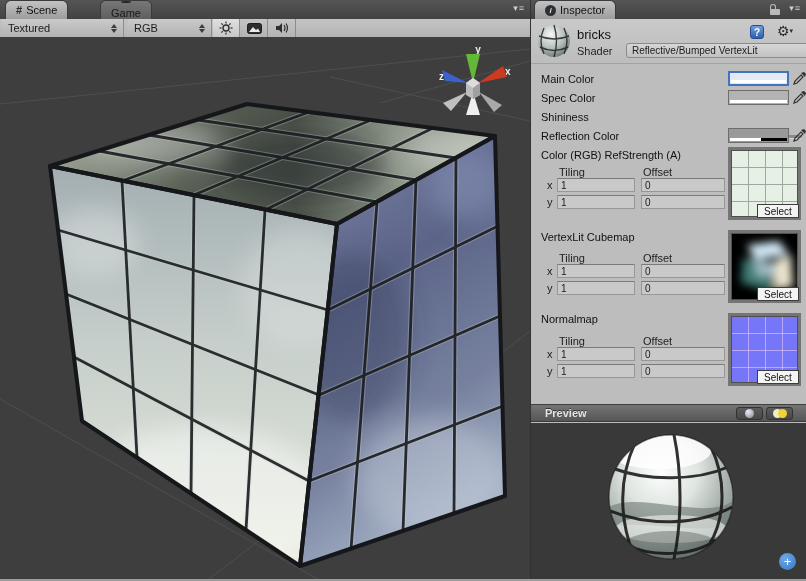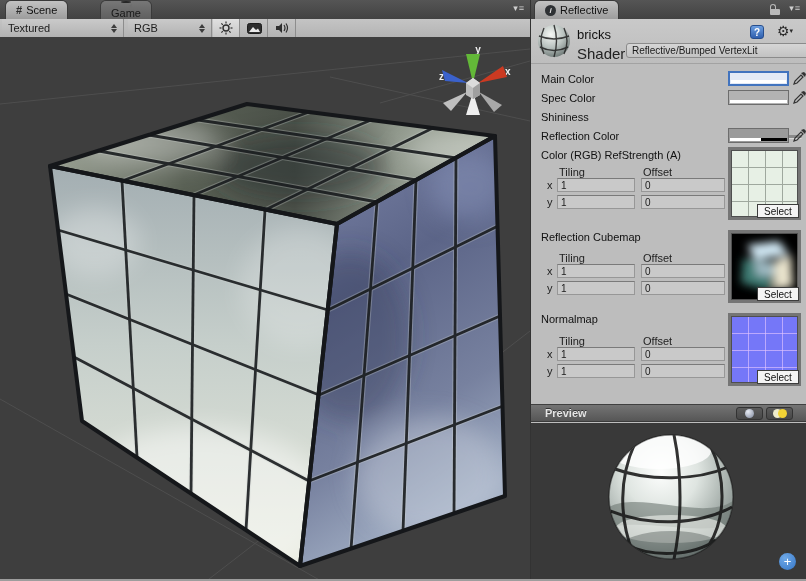--- a/index.html
+++ b/index.html
@@ -46,21 +46,21 @@
   .mcaret { font-size:7px; color:#555; }
 
   
   .viewport { position:absolute; left:0; top:37px; width:530px; height:542px; background:#3e3e3e; overflow:hidden; }
   .frame-bottom { position:absolute; left:0; bottom:0; width:806px; height:2px; background:#9d9d9d; }
 
   
   .inspector { position:absolute; left:530px; top:19px; width:276px; height:560px; background:#bdbdbd; border-left:1px solid #333;}
   .ihead { position:absolute; left:0; top:0; width:276px; height:45px; background:linear-gradient(#c9c9c9,#bdbdbd); border-bottom:1px solid #a2a2a2;}
   .matname { position:absolute; left:46px; top:8px; font-size:13px; color:#111; }
-  .shlabel { position:absolute; left:46px; top:26px; font-size:15px; color:#222; }
+  .shlabel { position:absolute; left:46px; top:26px; font-size:11px; color:#222; }
   .shdd { position:absolute; left:95px; top:24px; width:193px; height:15px; border-radius:3px;
           background:linear-gradient(#d6d6d6,#c2c2c2); border:1px solid #8b8b8b; font-size:10px; color:#1b1b1b;
           display:flex; align-items:center; padding:0 5px; }
   .shdd .c { margin-left:auto; font-size:8px; color:#444; }
   .helpicon { position:absolute; right:43px; top:6px; width:14px; height:14px; border-radius:3px;
               background:linear-gradient(#6d9fe0,#2f5fae); border:1px solid #274e8d; color:#fff; font-size:10px; font-weight:bold;
               display:flex; align-items:center; justify-content:center; }
   .gearicon { position:absolute; right:14px; top:4px; font-size:14px; color:#2a2a2a; }
   .gearicon .c { font-size:7px; vertical-align:3px; }
 
@@ -295,21 +295,21 @@
       <polygon points="43,46 17,33 20,44" fill="#3b62cc"></polygon>
       <polygon points="41,46 48,41 55,46 55,58 48,62 41,58" fill="#bdbdbd"></polygon>
       <polygon points="41,46 48,41 55,46 48,51" fill="#dcdcdc"></polygon>
       <polygon points="48,51 55,46 55,58 48,62" fill="#9f9f9f"></polygon>
     </svg>
   </div>
 
   <div class="tabbar insp">
     <div class="tab active" style="left:4px;">
       <span class="info-dot">i</span>
-      <span>Reflective</span>
+      <span>Inspector</span>
     </div>
     <div class="lockicon">
         <span class="shackle"></span>
         <span class="bodyp"></span>
       </div>
     <div class="panelmenu">▾≡</div>
   </div>
 
   <div class="inspector">
     <div class="ihead">
@@ -380,21 +380,21 @@
       <input class="tf" style="left: 26px; top: 12px; width: 78px;" value="1">
       <input class="tf" style="left: 110px; top: 12px; width: 84px;" value="0">
       <span class="axis" style="left:16px; top:30px;">y</span>
       <input class="tf" style="left: 26px; top: 29px; width: 78px;" value="1">
       <input class="tf" style="left: 110px; top: 29px; width: 84px;" value="0">
     </div>
     <div class="thumb73 tex-base" style="top:128px;">
       <div class="selectbtn">Select</div>
     </div>
 
-    <div class="plabel" style="top:212px;">Reflection Cubemap</div>
+    <div class="plabel" style="top:212px;">VertexLit Cubemap</div>
     <div class="tilegrp" style="top:233px;">
       <span class="tilehead" style="left:28px;">Tiling</span>
       <span class="tilehead" style="left:112px;">Offset</span>
       <span class="axis" style="left:16px; top:13px;">x</span>
       <input class="tf" style="left: 26px; top: 12px; width: 78px;" value="1">
       <input class="tf" style="left: 110px; top: 12px; width: 84px;" value="0">
       <span class="axis" style="left:16px; top:30px;">y</span>
       <input class="tf" style="left: 26px; top: 29px; width: 78px;" value="1">
       <input class="tf" style="left: 110px; top: 29px; width: 84px;" value="0">
     </div>

